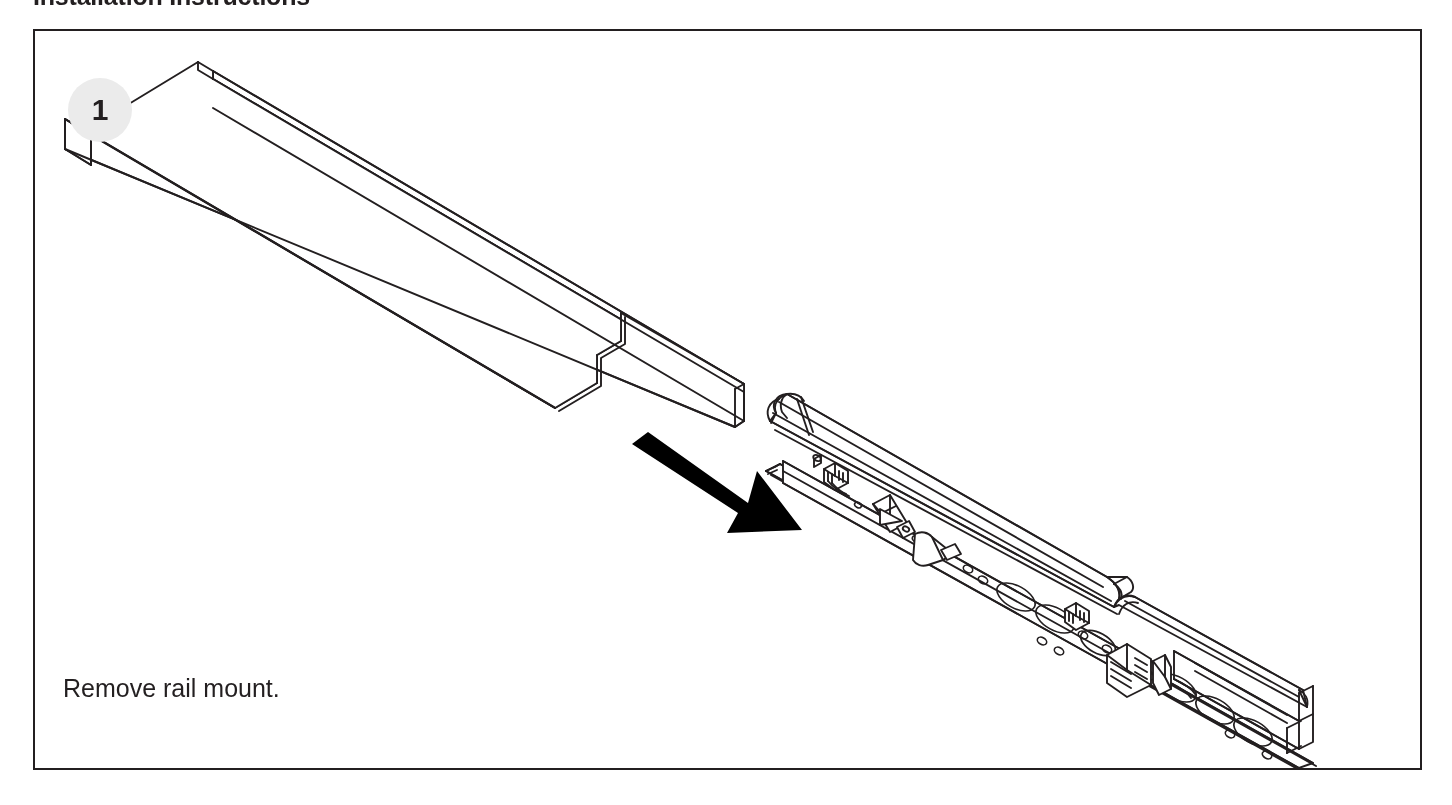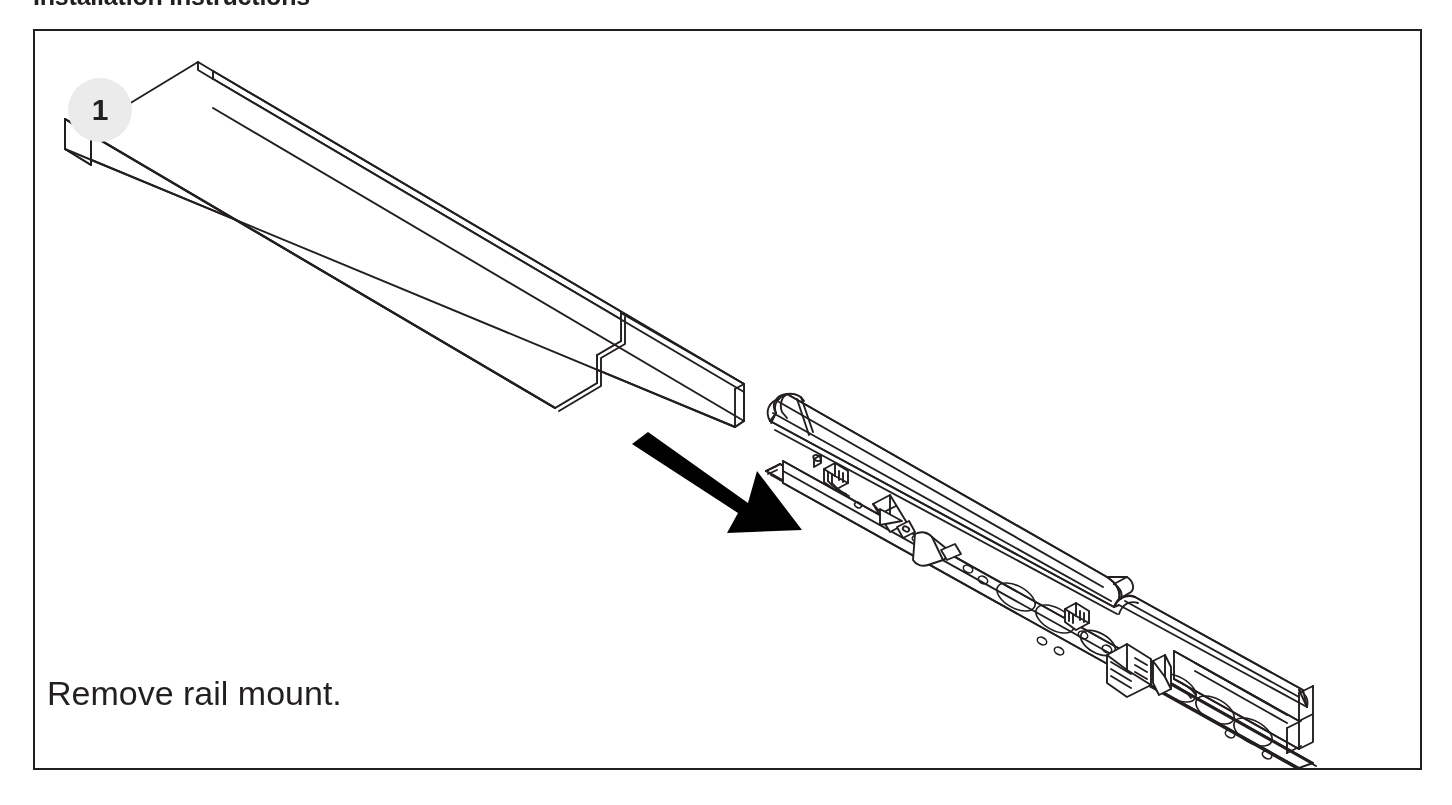--- a/index.html
+++ b/index.html
@@ -47,23 +47,23 @@
   }
   #step-badge-number {
     font-size:30px;
     font-weight:bold;
     color:#231f20;
     line-height:1;
   }
   
   #step-caption {
     position:absolute;
-    left:12px;
+    left:28px;
     top:643px;
-    font-size:34px;
+    font-size:25px;
     font-weight:normal;
     color:#231f20;
     white-space:nowrap;
   }
   
   #illustration {
     position:absolute;
     left:0; top:0;
     width:1385px; height:737px;
   }

